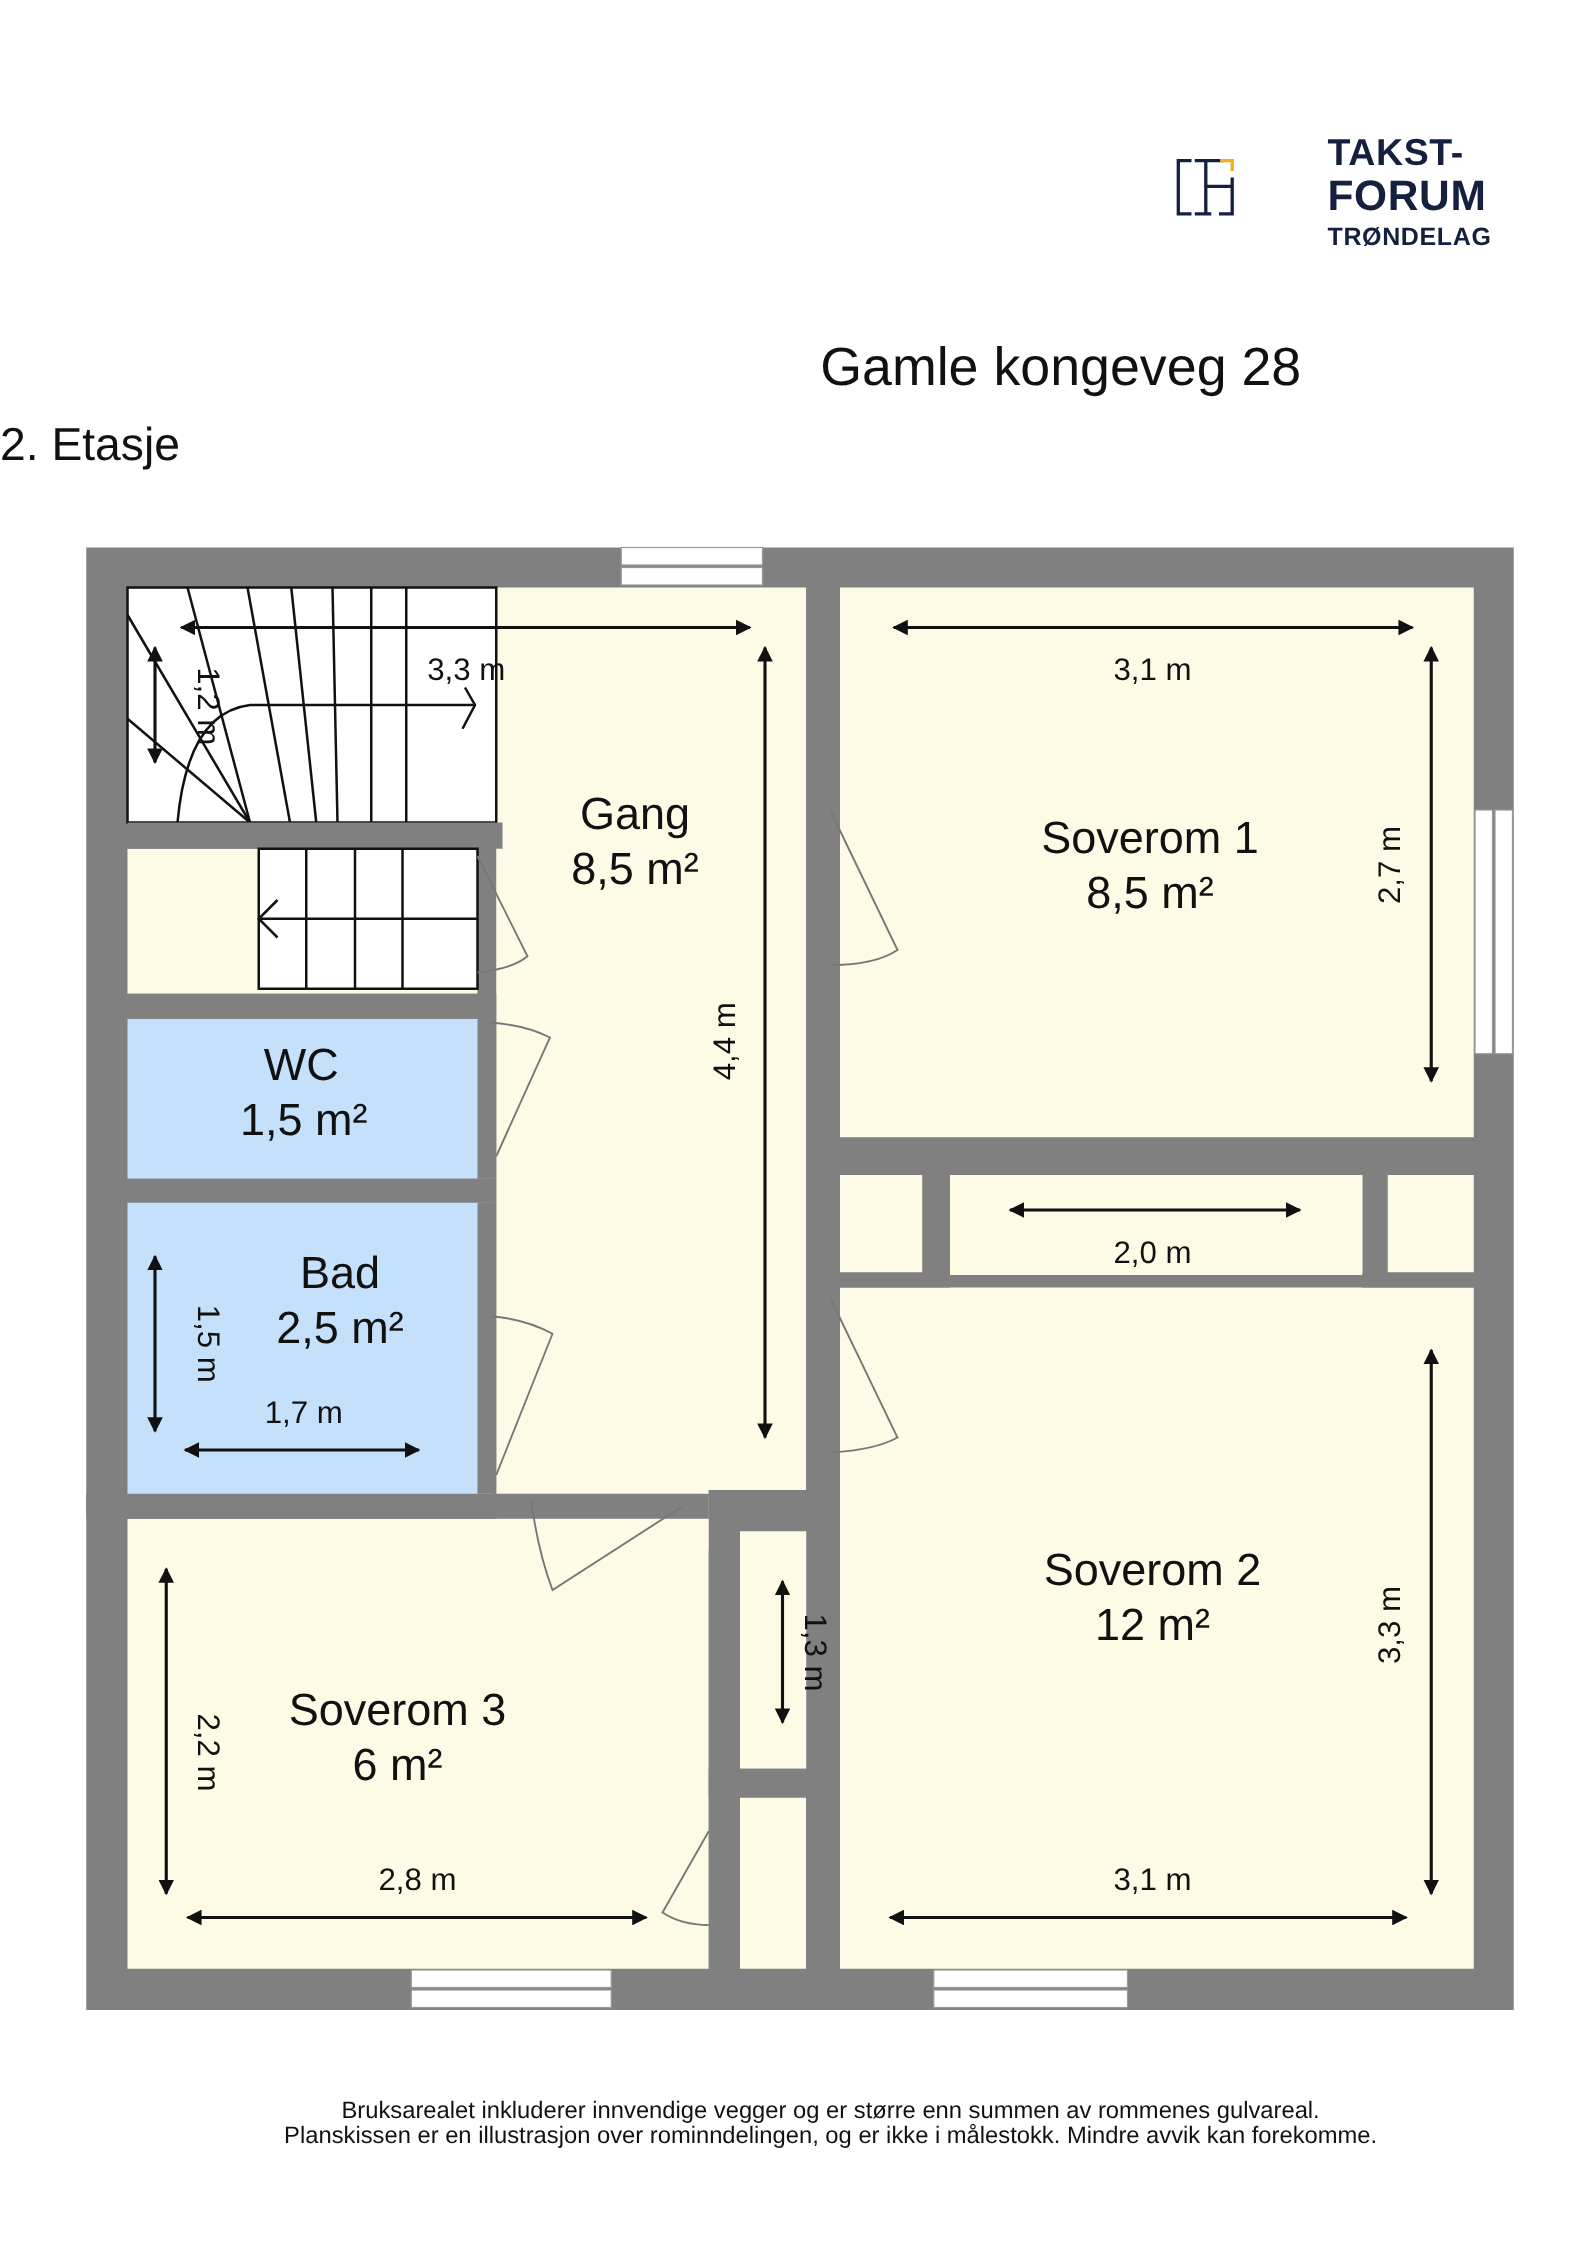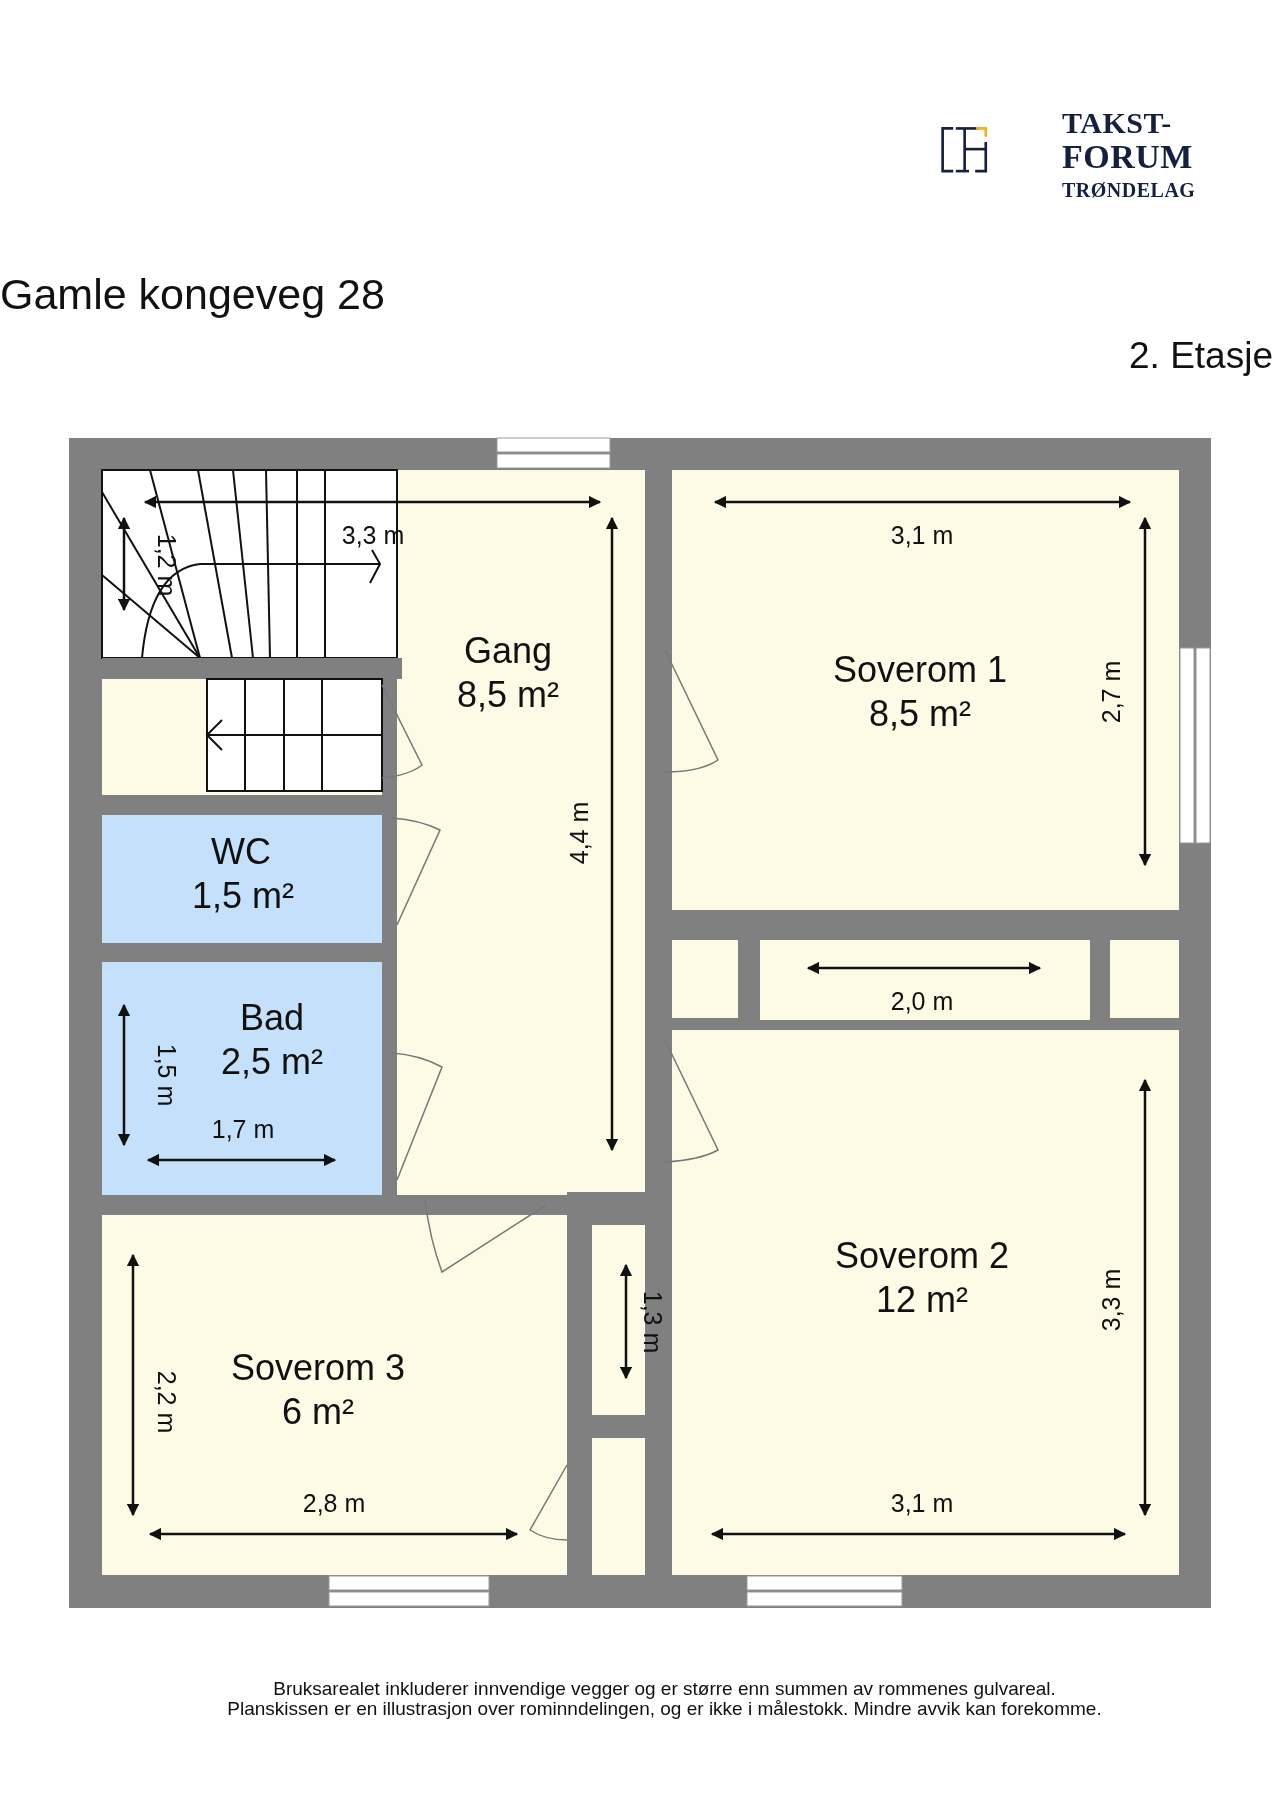--- a/index.html
+++ b/index.html
@@ -1,23 +1,23 @@
 <!DOCTYPE html>
 <html><head>
 <meta charset="utf-8">
 <style>
   html, body { margin: 0; padding: 0; background: #ffffff; }
   body { width: 1273px; height: 1800px; position: relative; overflow: hidden; font-family: "Liberation Sans", sans-serif; }
   .logo { position: absolute; left: 940px; top: 98px; width: 250px; height: 104px; }
-  .logo-text { position: absolute; left: 1062px; top: 108px; color: #15203f; font-family: Liberation Serif, serif; font-weight: 700; line-height: 1; }
+  .logo-text { position: absolute; left: 1062px; top: 108px; color: #15203f; font-family: Liberation Sans, sans-serif; font-weight: 700; line-height: 1; }
   .logo-text .l1 { font-size: 30px; letter-spacing: 0.5px; display: block; }
   .logo-text .l2 { font-size: 34px; letter-spacing: 0.5px; display: block; margin-top: 2px; }
   .logo-text .l3 { font-size: 20px; letter-spacing: 0.5px; display: block; margin-top: 6px; }
-  .title { position: absolute; left: 0; width: 1041px; text-align: left; top: 270px; font-size: 43px; color: #111; }
-  .subtitle { position: absolute; left: 0; width: 1273px; text-align: right; top: 335px; font-size: 37px; color: #111; }
+  .title { position: absolute; left: 0; width: 1041px; text-align: right; top: 270px; font-size: 43px; color: #111; }
+  .subtitle { position: absolute; left: 0; width: 1273px; text-align: left; top: 335px; font-size: 37px; color: #111; }
   .plan { position: absolute; left: 0; top: 0; width: 1273px; height: 1800px; }
   .footer { position: absolute; left: 0; width: 1273px; text-align: center; font-size: 19px; color: #111; margin-left: 28px; }
   .footer.f1 { top: 1678px; }
   .footer.f2 { top: 1698px; }
   svg text { font-family: "Liberation Sans", sans-serif; fill: #111; }
   .room-name { font-size: 36px; }
   .room-area { font-size: 36px; }
   .dim { font-size: 25px; }
 </style>
 </head>

